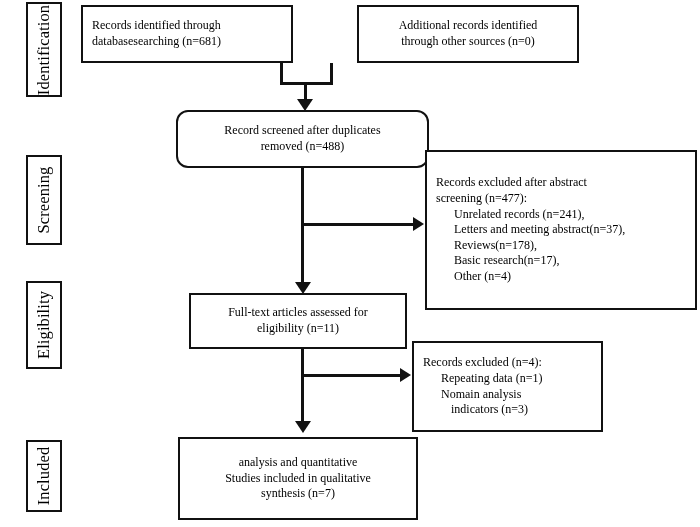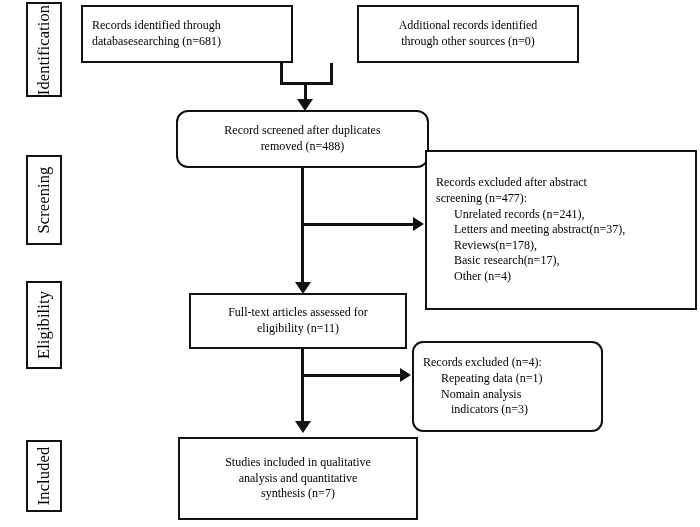--- a/index.html
+++ b/index.html
@@ -152,26 +152,26 @@
     <div class="line">Full-text articles assessed for</div>
     <div class="line">eligibility (n=11)</div>
   </div>
 
   <div class="vline" style="left:301px; top:349px; height:76px;"></div>
   <div class="arrow-down" style="left:295px; top:421px;"></div>
 
   <div class="hline" style="left:301px; top:374px; width:100px;"></div>
   <div class="arrow-right" style="left:400px; top:368px;"></div>
 
-  <div class="box left pad-l" style="left:412px; top:341px; width:191px; height:91px;border-radius:11px;">
+  <div class="box left pad-l" style="left:412px; top:341px; width:191px; height:91px;">
     <div class="line">Records excluded (n=4):</div>
     <div class="line indent1">Repeating data (n=1)</div>
     <div class="line indent1">Nomain analysis</div>
     <div class="line indent2">indicators (n=3)</div>
   </div>
 
   <div class="box center pad-c" style="left:178px; top:437px; width:240px; height:83px;">
+    <div class="line">analysis and quantitative</div>
     <div class="line">Studies included in qualitative</div>
-    <div class="line">analysis and quantitative</div>
     <div class="line">synthesis (n=7)</div>
   </div>
 
 </div>
 
 </body></html>

